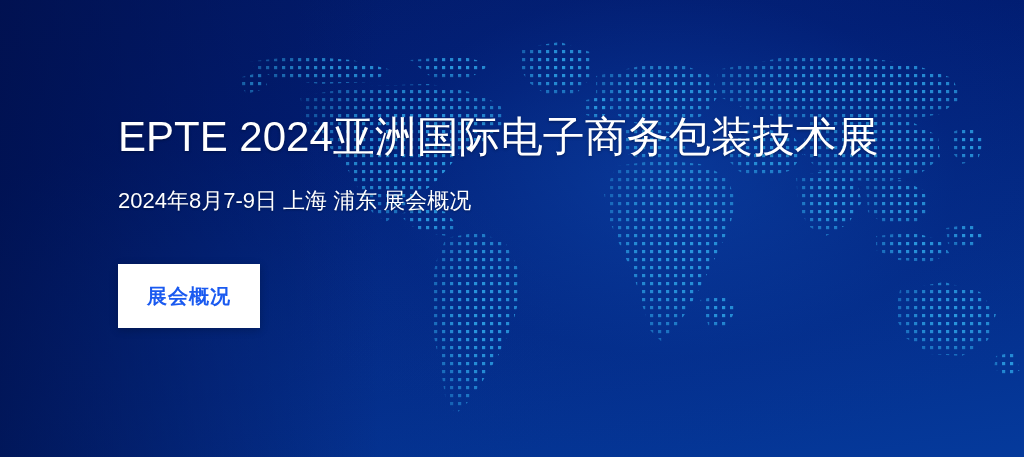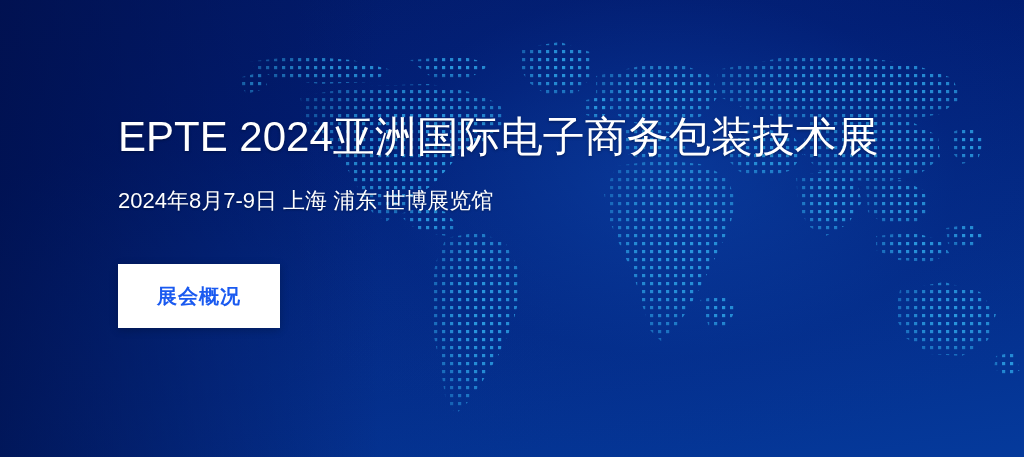--- a/index.html
+++ b/index.html
@@ -71,21 +71,21 @@
     white-space: nowrap;
     text-shadow: 0 1px 2px rgba(0,0,0,0.30);
   }
   .cta-wrap {
     padding-top: 48px;
   }
   .cta {
     display: inline-flex;
     align-items: center;
     justify-content: center;
-    width: 162px;
+    width: 142px;
     height: 64px;
     background: #ffffff;
     color: #1a5af0;
     font-size: 20px;
     font-weight: bold;
     letter-spacing: 1px;
     border: 0;
     cursor: pointer;
     box-shadow: 0 2px 8px rgba(0,0,0,0.22);
   }
@@ -162,20 +162,20 @@
       </defs>
       <rect x="0" y="0" width="1024" height="457" fill="url(#dots)" mask="url(#worldmask)"></rect>
     </svg>
   </div>
 
   <div class="darken-left"></div>
 
   <div class="content">
     <h1 class="headline">EPTE 2024亚洲国际电子商务包装技术展</h1>
 
-    <p class="subhead">2024年8月7-9日 上海 浦东 世博展览馆</p>
+    <p class="subhead">2024年8月7-9日 上海 浦东 展会概况</p>
 
     <div class="cta-wrap">
       <button class="cta">展会概况</button>
     </div>
   </div>
 
 </div>
 
 </body></html>

